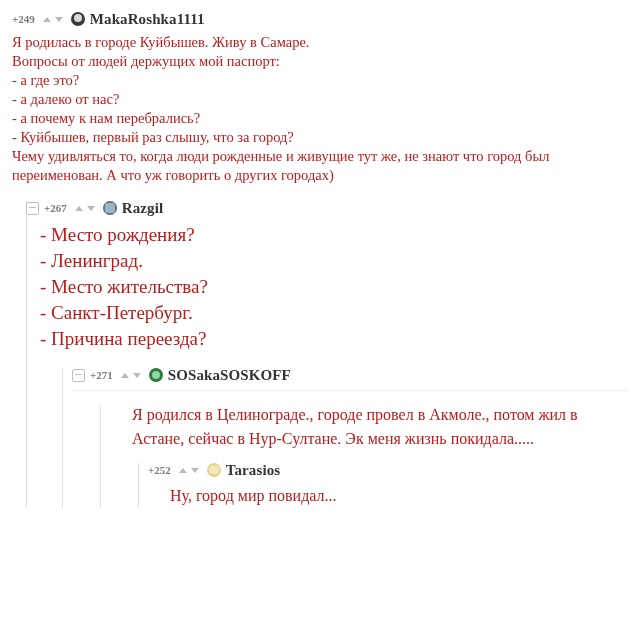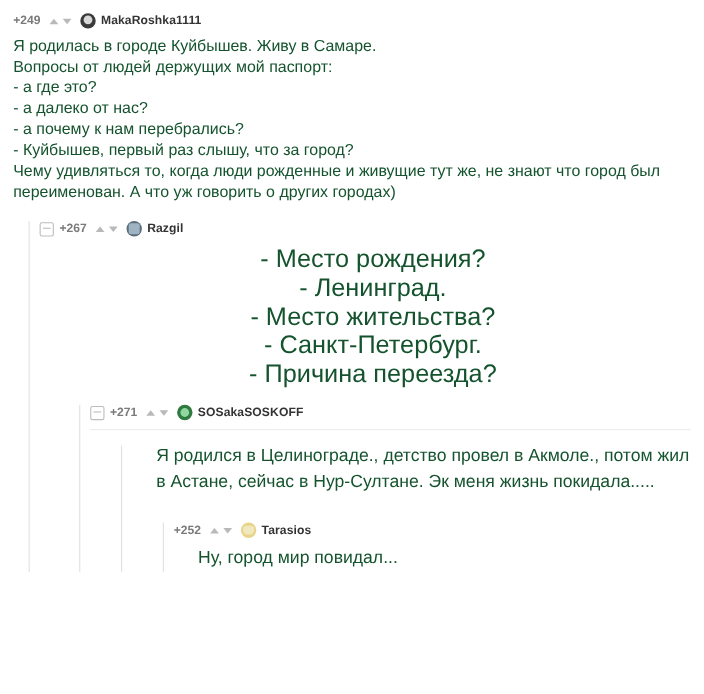--- a/index.html
+++ b/index.html
@@ -14,20 +14,21 @@
     color: #222222;
     overflow: hidden;
   }
   .page {
     position: relative;
     width: 640px;
     height: 532px;
     background: #ffffff;
     box-sizing: border-box;
     padding: 10px 12px 0 12px;
+    font-family: Liberation Serif, serif;
   }
 
   
   .chead {
     display: flex;
     align-items: center;
     gap: 5px;
     height: 18px;
     margin-bottom: 5px;
   }
@@ -120,65 +121,63 @@
   .avatar.a5 { background: #e8d48a; }
   .avatar.a5::after {
     content: "";
     position: absolute;
     left: 2px; top: 3px;
     width: 10px; height: 8px;
     border-radius: 3px 3px 4px 4px;
     background: #f2e8c0;
   }
   .uname {
-    font-size: 11px;
+    font-size: 15px;
     font-weight: bold;
     color: #333333;
     letter-spacing: 0.1px;
   }
 
   
   .ctext {
     font-size: 14.5px;
     line-height: 19px;
-    color: #14532d;
+    color: #b91c1c;
     white-space: pre-wrap;
   }
   .ctext.big {
-    font-size: 23px;
+    font-size: 19px;
     line-height: 26px;
-    text-align: center;
   }
   .ctext.mid {
     font-size: 16px;
     line-height: 24px;
   }
 
   
   .lvl1 { margin-left: 0px; }
   .lvl2 {
     margin-left: 14px;
-    padding-left: 10px;
     margin-top: 14px;
   }
   .lvl3 {
     margin-left: 36px;
     padding-left: 10px;
     margin-top: 14px;
   }
   .lvl4 {
     margin-left: 28px;
     padding-left: 10px;
     margin-top: 12px;
     position: relative;
   }
   .lvl5 {
     margin-left: 28px;
     padding-left: 10px;
-    margin-top: 22px;
+    margin-top: 10px;
     position: relative;
   }
   .thread-line {
     position: absolute;
     width: 1px;
     background: #e0e0e0;
   }
   .hr-sep {
     height: 1px;
     background: #ececec;
@@ -240,21 +239,21 @@
           <span class="arr-up"></span>
           <span class="arr-dn"></span>
         </span>
         <span class="avatar a3"></span>
         <span class="uname">SOSakaSOSKOFF</span>
       </div>
       <div class="hr-sep"></div>
 
       <div class="lvl4">
         <div class="thread-line" style="left:0; top:2px; bottom:0;"></div>
-        <div class="ctext mid body-indent-4">Я родился в Целинограде., детство провел в Акмоле., потом жил в Астане, сейчас в Нур-Султане. Эк меня жизнь покидала.....</div>
+        <div class="ctext mid body-indent-4">Я родился в Целинограде., городе провел в Акмоле., потом жил в Астане, сейчас в Нур-Султане. Эк меня жизнь покидала.....</div>
 
         <div class="lvl5">
           <div class="thread-line" style="left:0; top:2px; bottom:0;"></div>
           <div class="chead">
             <span class="rating">+252</span>
             <span class="arrows">
               <span class="arr-up"></span>
               <span class="arr-dn"></span>
             </span>
             <span class="avatar a5"></span>

